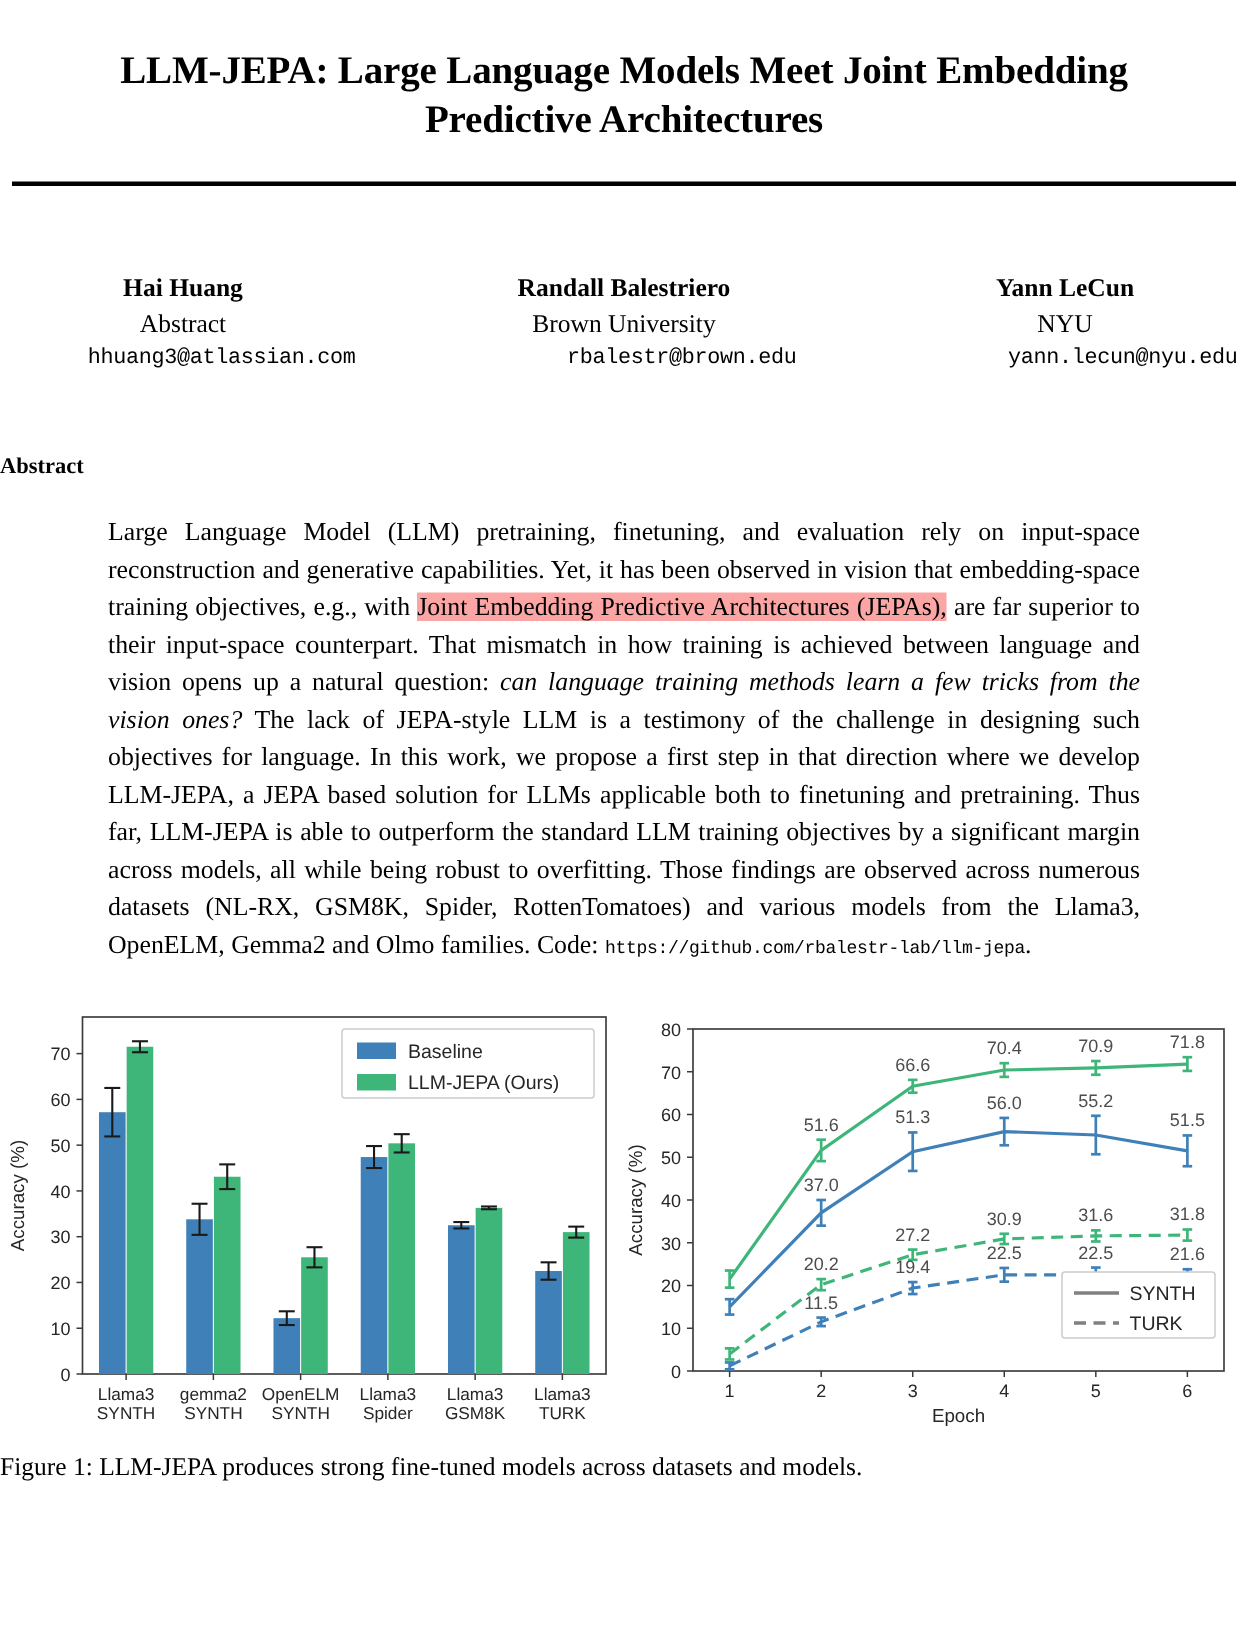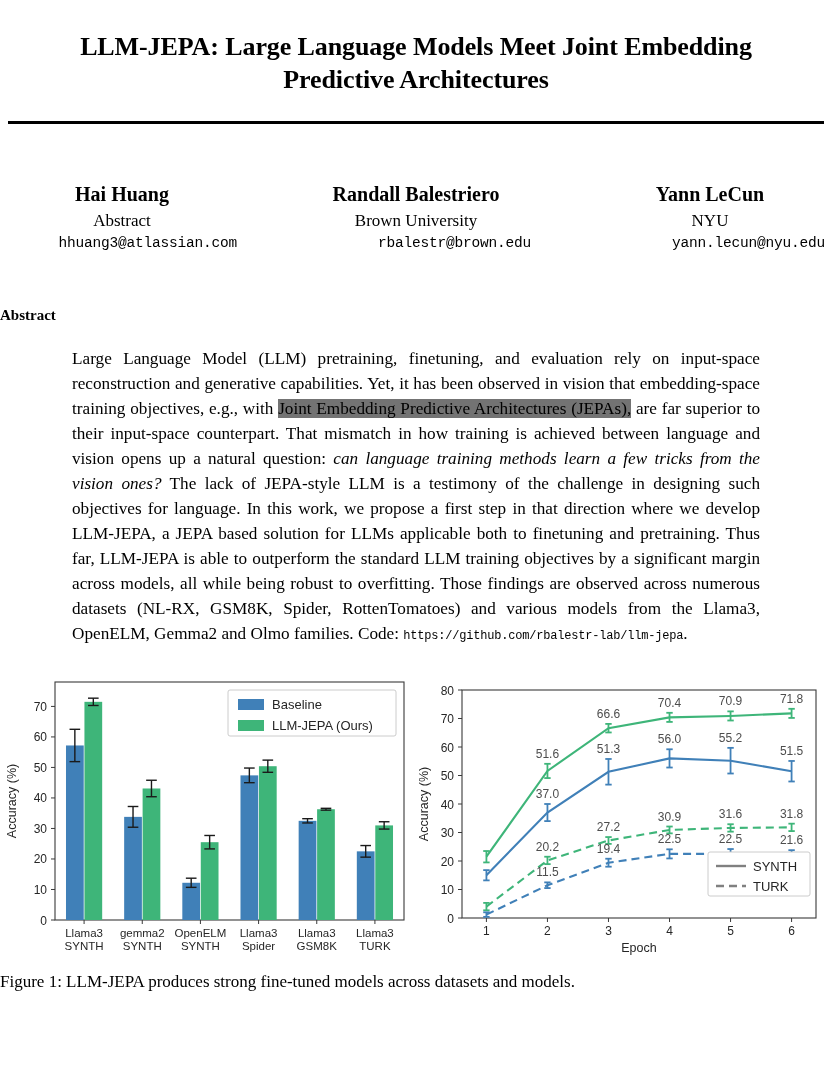--- a/index.html
+++ b/index.html
@@ -30,21 +30,21 @@
   }
 
   
   .authors {
     display: flex;
     justify-content: center;
     gap: 64px;
     margin-top: 56px;
   }
   .author { text-align: center; width: 230px; }
-  .author-name { font-weight: bold; font-size: 20px; line-height:1.45; }
+  .author-name { font-weight: bold; font-size: 17px; line-height:1.45; }
   .author-affil { font-size: 17px; line-height:1.45; }
   .author-email {
     font-family: "Liberation Mono", monospace;
     font-size: 14.5px;
     line-height: 1.5;
     letter-spacing: -0.2px;
     text-align: right;
   }
 
   
@@ -56,21 +56,21 @@
   }
   .abstract-body {
     margin: 22px 72px 0 72px;
     font-size: 17.2px;
     line-height: 1.455;
     text-align: justify;
     text-justify: inter-word;
     hyphens: none;
   }
   .abstract-body i { font-style: italic; }
-  .hl { background: #737373; }
+  .hl { background: #fca5a5; }
   .mono {
     font-family: "Liberation Mono", monospace;
     font-size: 12px;
     letter-spacing: -0.2px;
   }
 
   
   .figure { position: relative; margin-top: 24px; height: 300px; }
   .charts { display:flex; }
 

